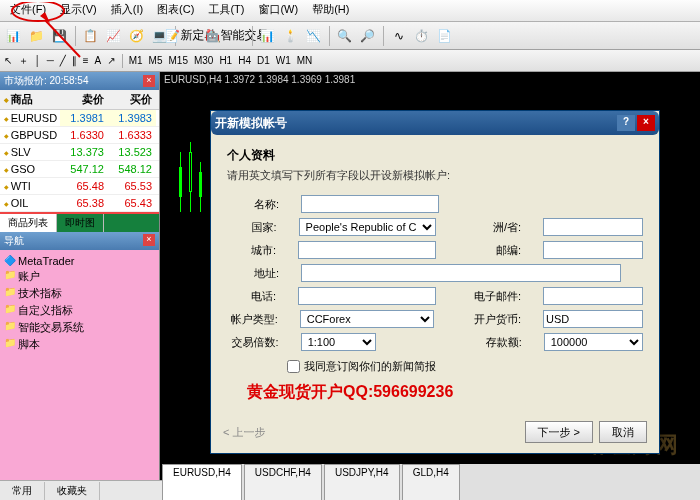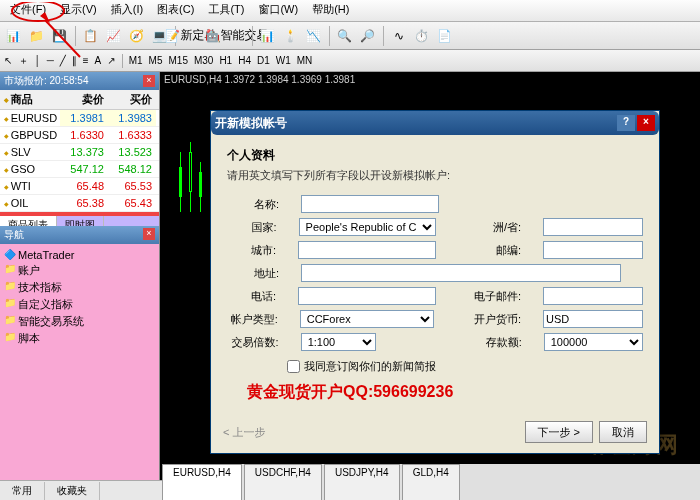--- a/index.html
+++ b/index.html
@@ -18,21 +18,21 @@
 .mw-close { width: 12px; height: 12px; background: #d44; color:#fff; text-align:center; line-height:11px; font-size:9px; }
 .pricegrid { background: #fff; }
 .phead { display: flex; background: #f0f0f0; border-bottom: 1px solid #ccc; font-weight: bold; }
 .phead div { padding: 2px 4px; }
 .prow { display: flex; border-bottom: 1px solid #eee; }
 .prow div { padding: 2px 4px; }
 .sym { width: 60px; display:flex; align-items:center; gap:2px;}
 .sym::before{content:"◆"; font-size:6px; color:#c90;}
 .bid,.ask { width: 48px; text-align: right; }
 .red { color: #d00; } .green { color: #0a0; } .blue { color: #06c; background:#ffd; }
-.tabs { display: flex; background: #c4b5fd; border-top: 4px solid #ef4444; height:14px;}
+.tabs { display: flex; background: #15803d; border-top: 2px solid #ef4444; height:20px;}
 .tabs div { padding: 2px 8px; border-right: 1px solid #bbb; font-size:10px;}
 .tabs .act { background: #fff; }
 .nav { flex:1; background:#f9a8d4; overflow:hidden;}
 .nav .hdr{ background:linear-gradient(#6fa0d0,#4a7bb0); color:#fff; padding:2px 4px; display:flex; justify-content:space-between; font-size:10px;}
 .tree { padding: 4px; font-size: 11px; }
 .tree div { padding: 1px 0 1px 14px; position:relative;}
 .tree div::before { content:"📁"; position:absolute; left:0; font-size:10px;}
 .tree .root::before{content:"🔷";}
 .chartarea { flex: 1; background: #000; position: relative; }
 .chart-title { position:absolute; top:2px; left:4px; color:#ccc; font-size:10px;}

